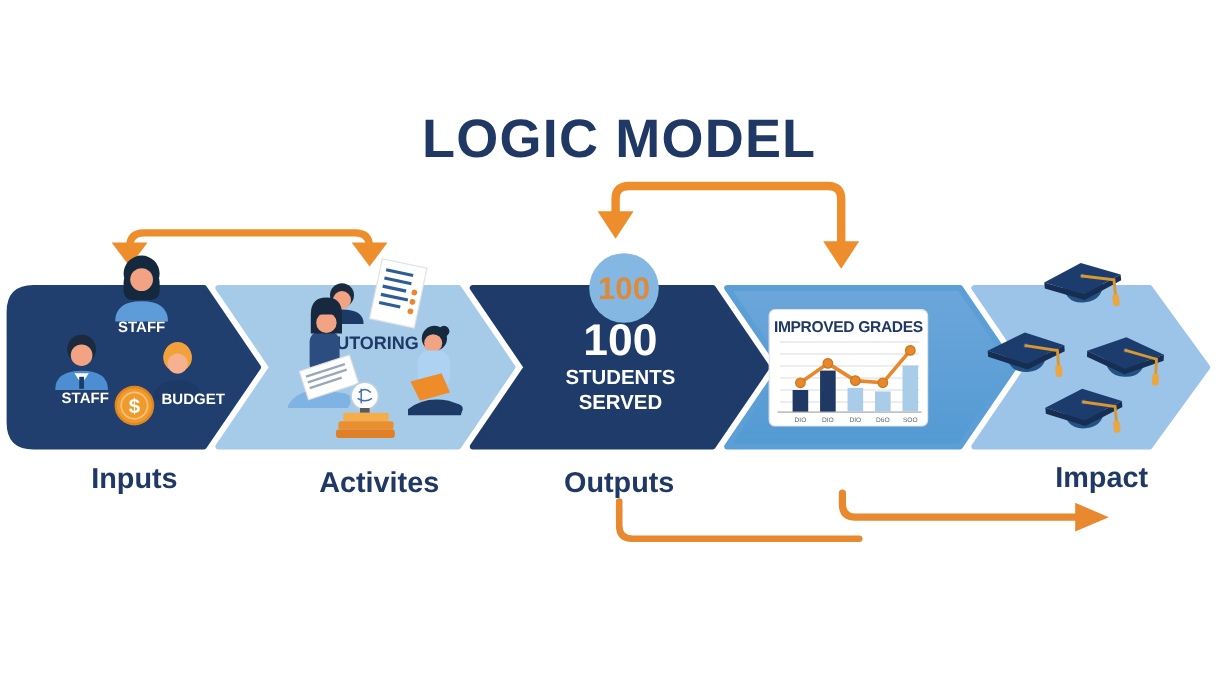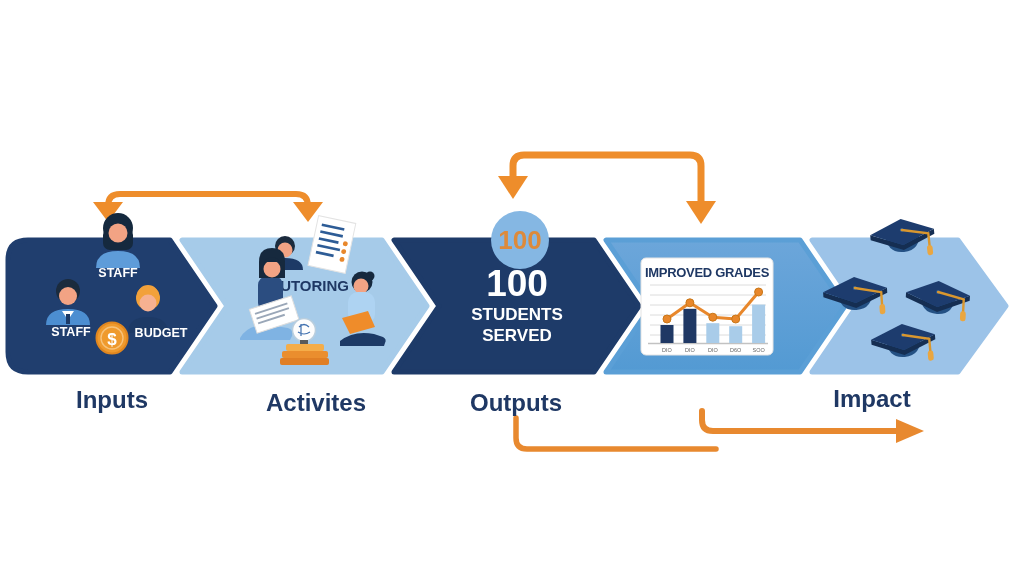--- a/index.html
+++ b/index.html
@@ -177,18 +177,19 @@
 
     <g>
       <path d="M516,418 V438 Q516,449 527,449 H716" fill="none" stroke="#e8892f" stroke-width="5.5" stroke-linecap="round"></path>
     </g>
     <g>
       <path d="M702,411 V420 Q702,431 713,431 H896" fill="none" stroke="#e8892f" stroke-width="6" stroke-linecap="round"></path>
       <polygon points="896,419 896,443 924,431" fill="#e8892f"></polygon>
     </g>
   </svg>
 
+  <div class="title">LOGIC MODEL</div>
 
   <div class="stage-label" style="left:112px;top:386px;text-align:center;">Inputs</div>
   <div class="stage-label" style="left:516px;top:389px;">Outputs</div>
   <div class="stage-label" style="left:316px;top:389px;">Activites</div>
-  <div class="stage-label" style="left:872px;top:385px;">Impact</div>
+  <div class="stage-label" style="left:918px;top:385px;">Impact</div>
 </div>
 
 </body></html>

